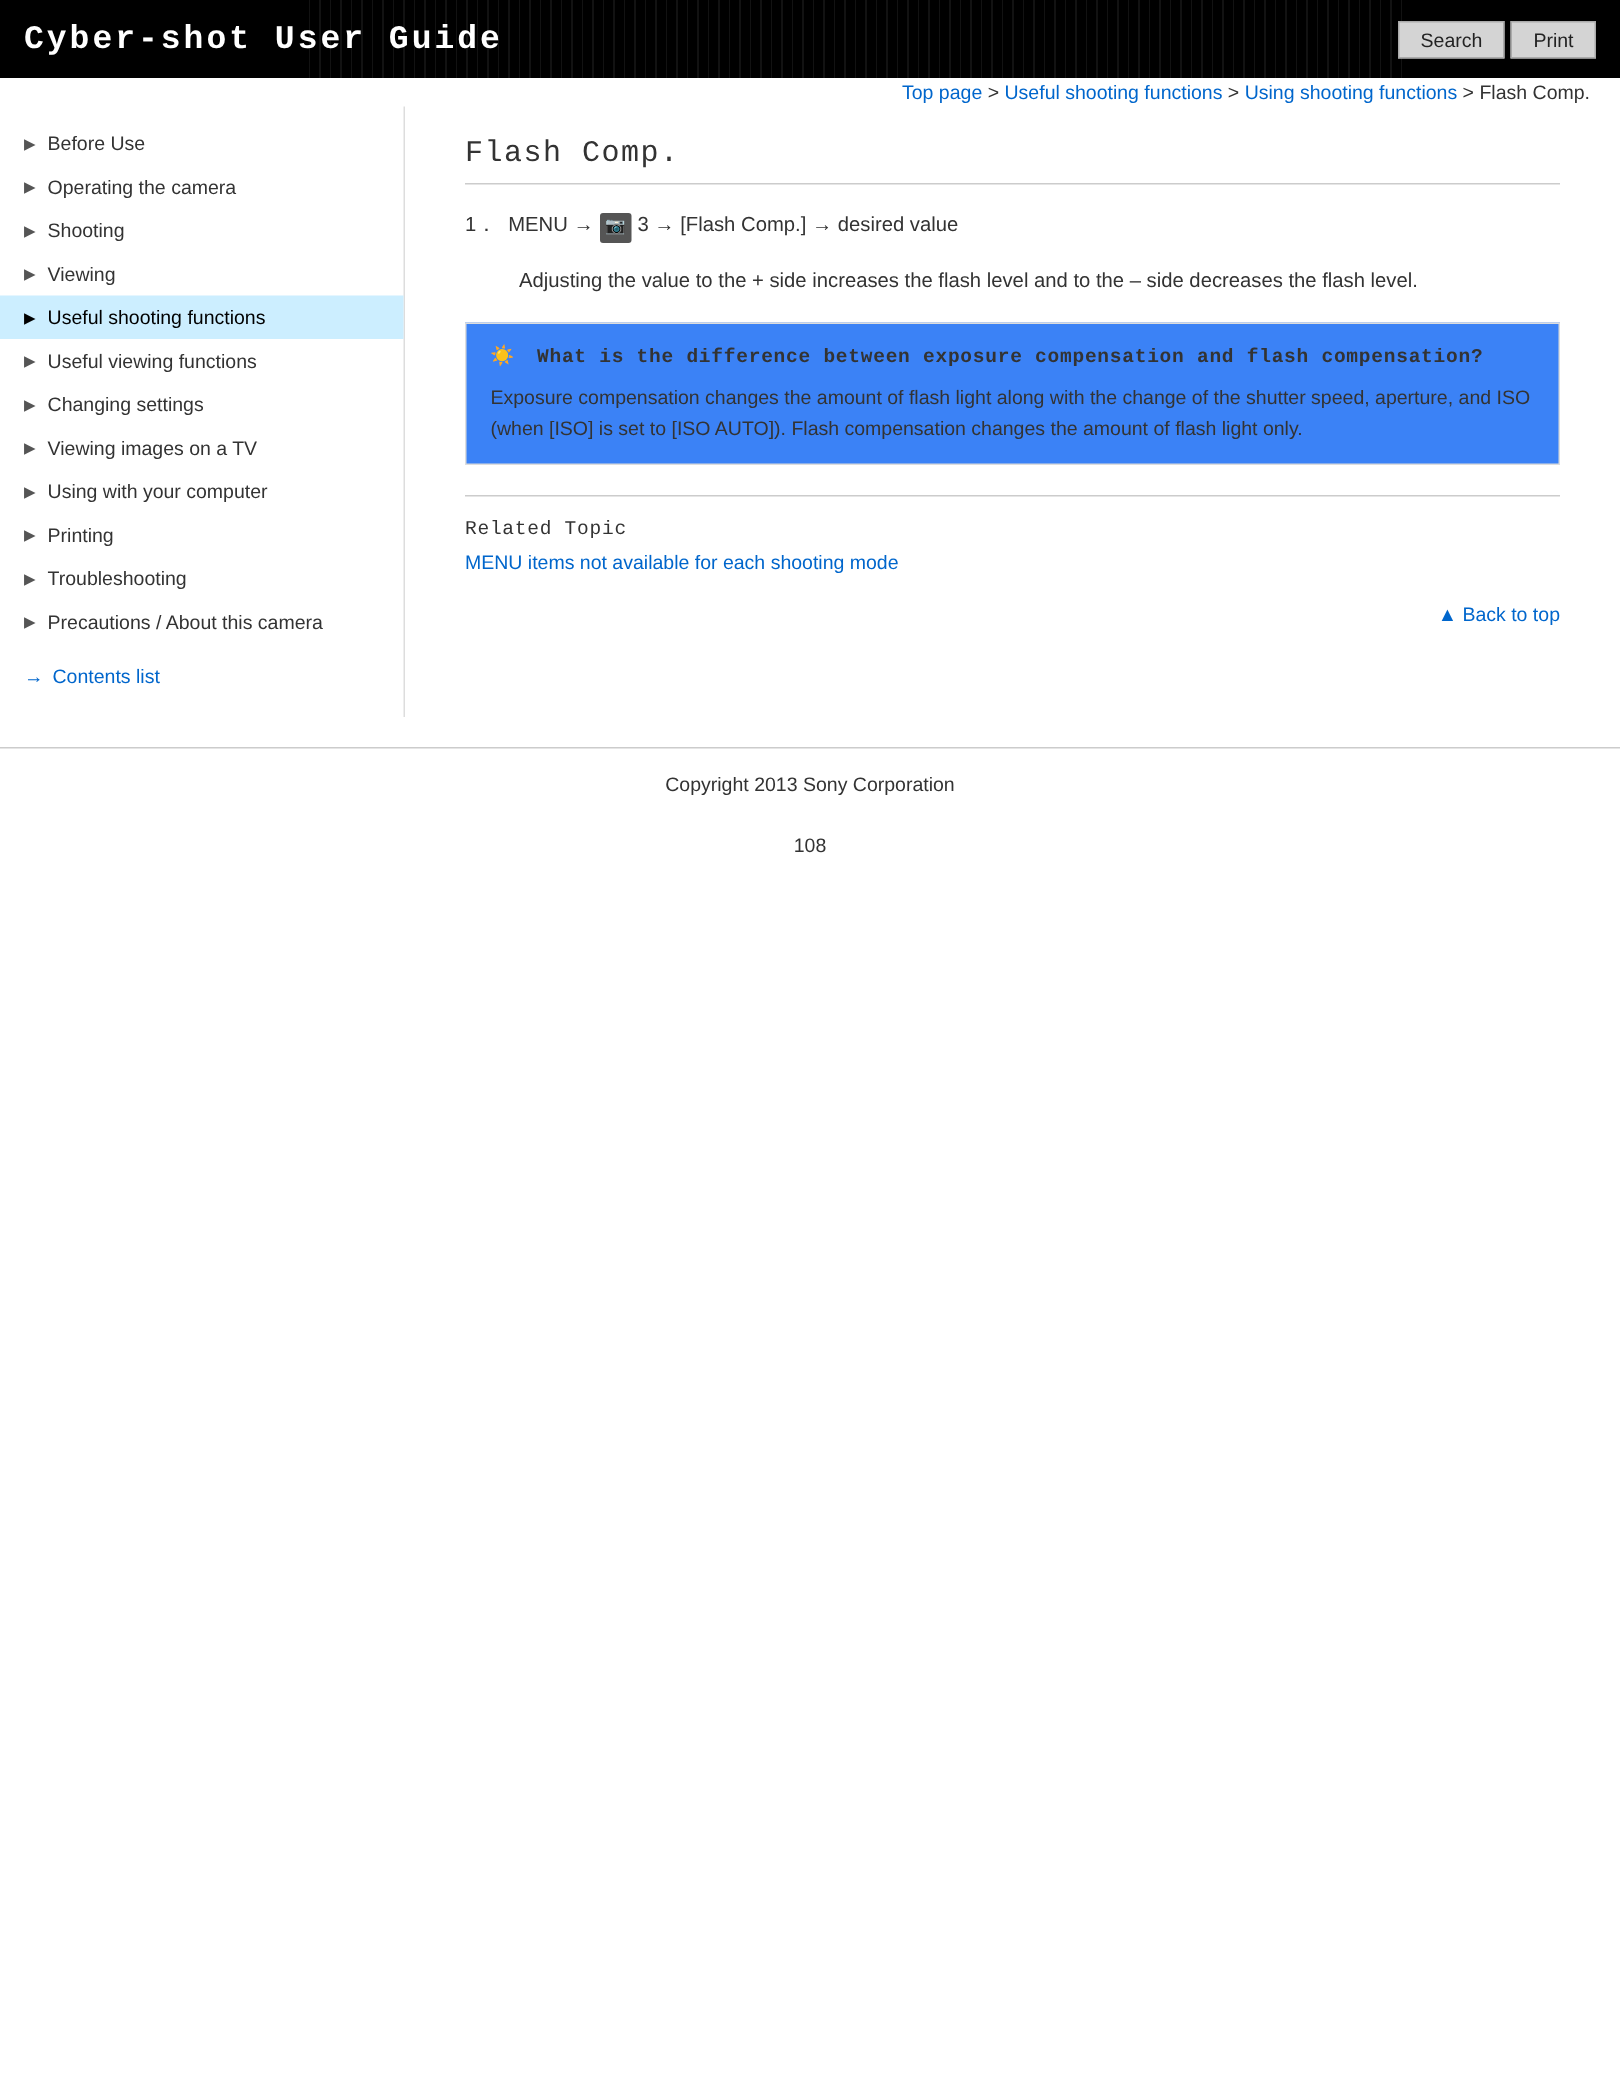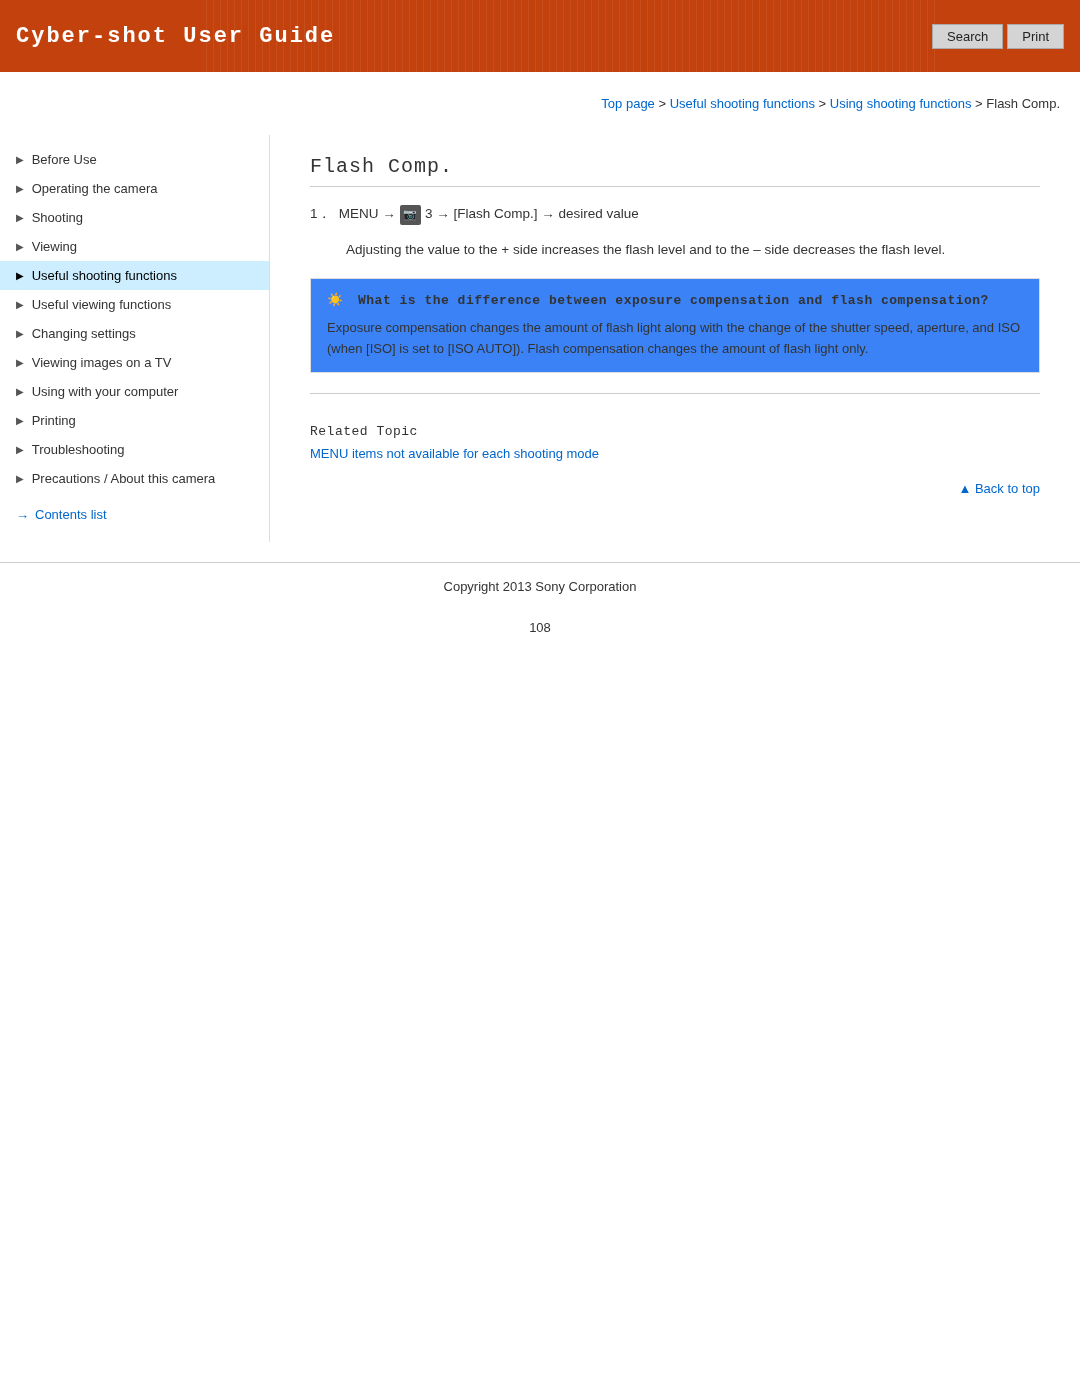--- a/index.html
+++ b/index.html
@@ -7,22 +7,22 @@
       font-family: Arial, sans-serif;
       font-size: 14px;
       background: #fff;
       color: #333;
       width: 1080px;
       min-height: 1397px;
     }
 
     
     .header {
-      background: #c2410c;
-      height: 72px;
+      background: #000000;
+      height: 52px;
       display: flex;
       align-items: center;
       justify-content: space-between;
       padding: 0 16px;
       position: relative;
       overflow: hidden;
     }
     .header::after {
       content: '';
       position: absolute;
@@ -52,21 +52,21 @@
       background: #d4d4d4;
       border: 1px solid #aaa;
       padding: 4px 14px;
       font-size: 13px;
       cursor: pointer;
       color: #222;
     }
 
     
     .breadcrumb-bar {
-      padding: 24px 20px;
+      padding: 2px 20px;
       font-size: 13px;
       text-align: right;
       border-bottom: none;
     }
     .breadcrumb-bar a {
       color: #0066cc;
       text-decoration: none;
     }
     .breadcrumb-bar span { color: #333; }
 
@@ -190,21 +190,20 @@
     .related-topic {
       margin-top: 20px;
       padding-top: 14px;
       border-top: 1px solid #ccc;
     }
     .related-topic-title {
       font-family: 'Courier New', monospace;
       font-size: 13px;
       letter-spacing: 0.5px;
       margin-bottom: 6px;
-      margin-top: 16px;
     }
     .related-topic-link a {
       color: #0066cc;
       text-decoration: none;
       font-size: 13px;
     }
 
     
     .back-to-top {
       text-align: right;

